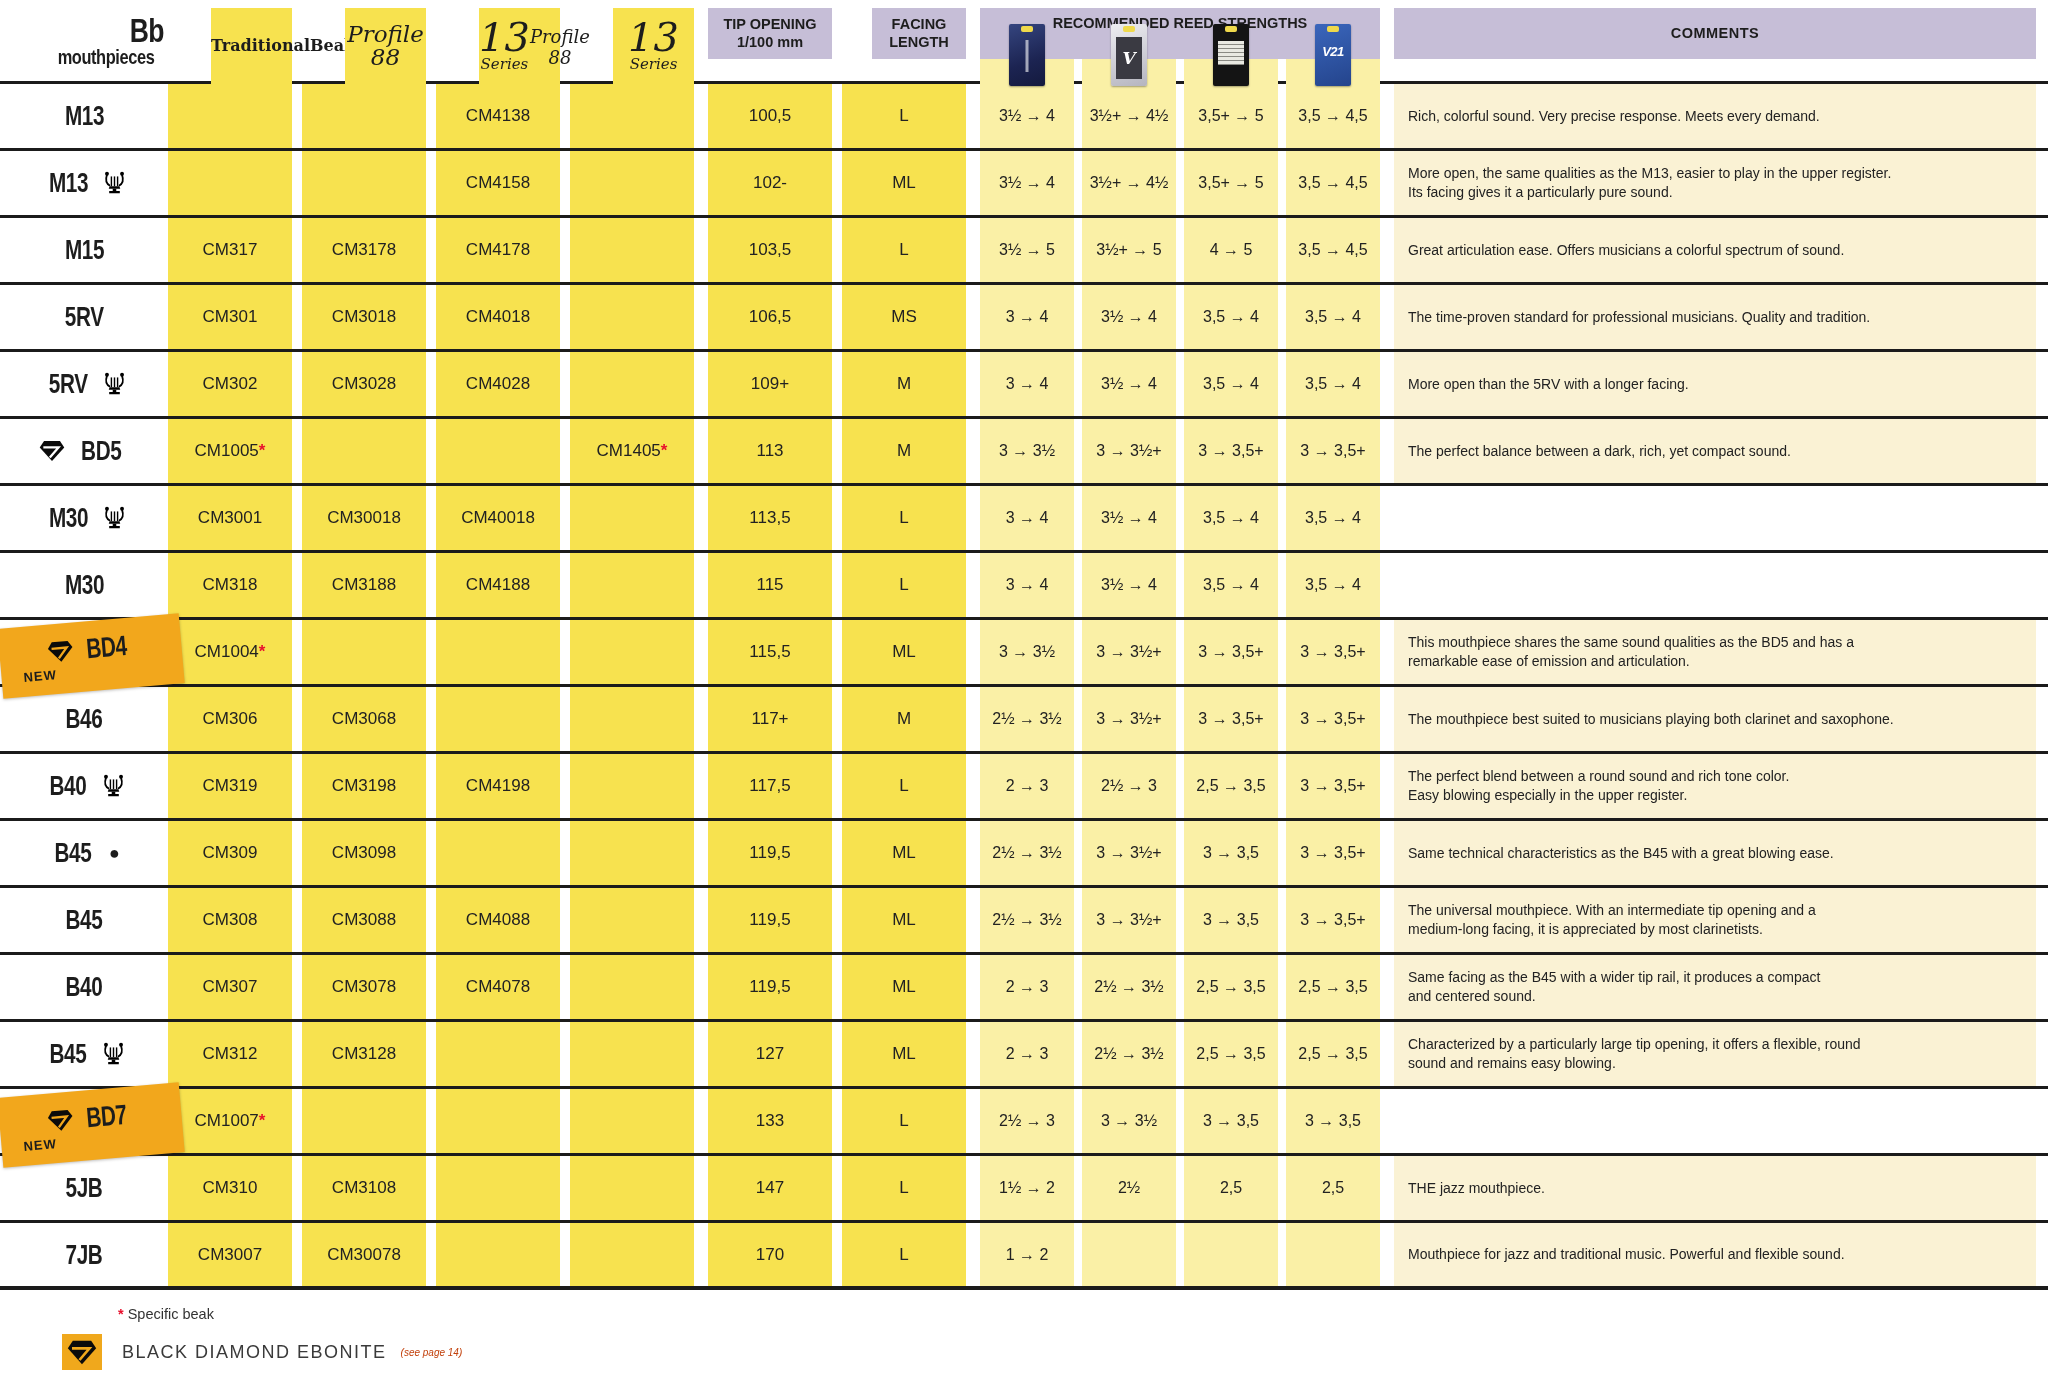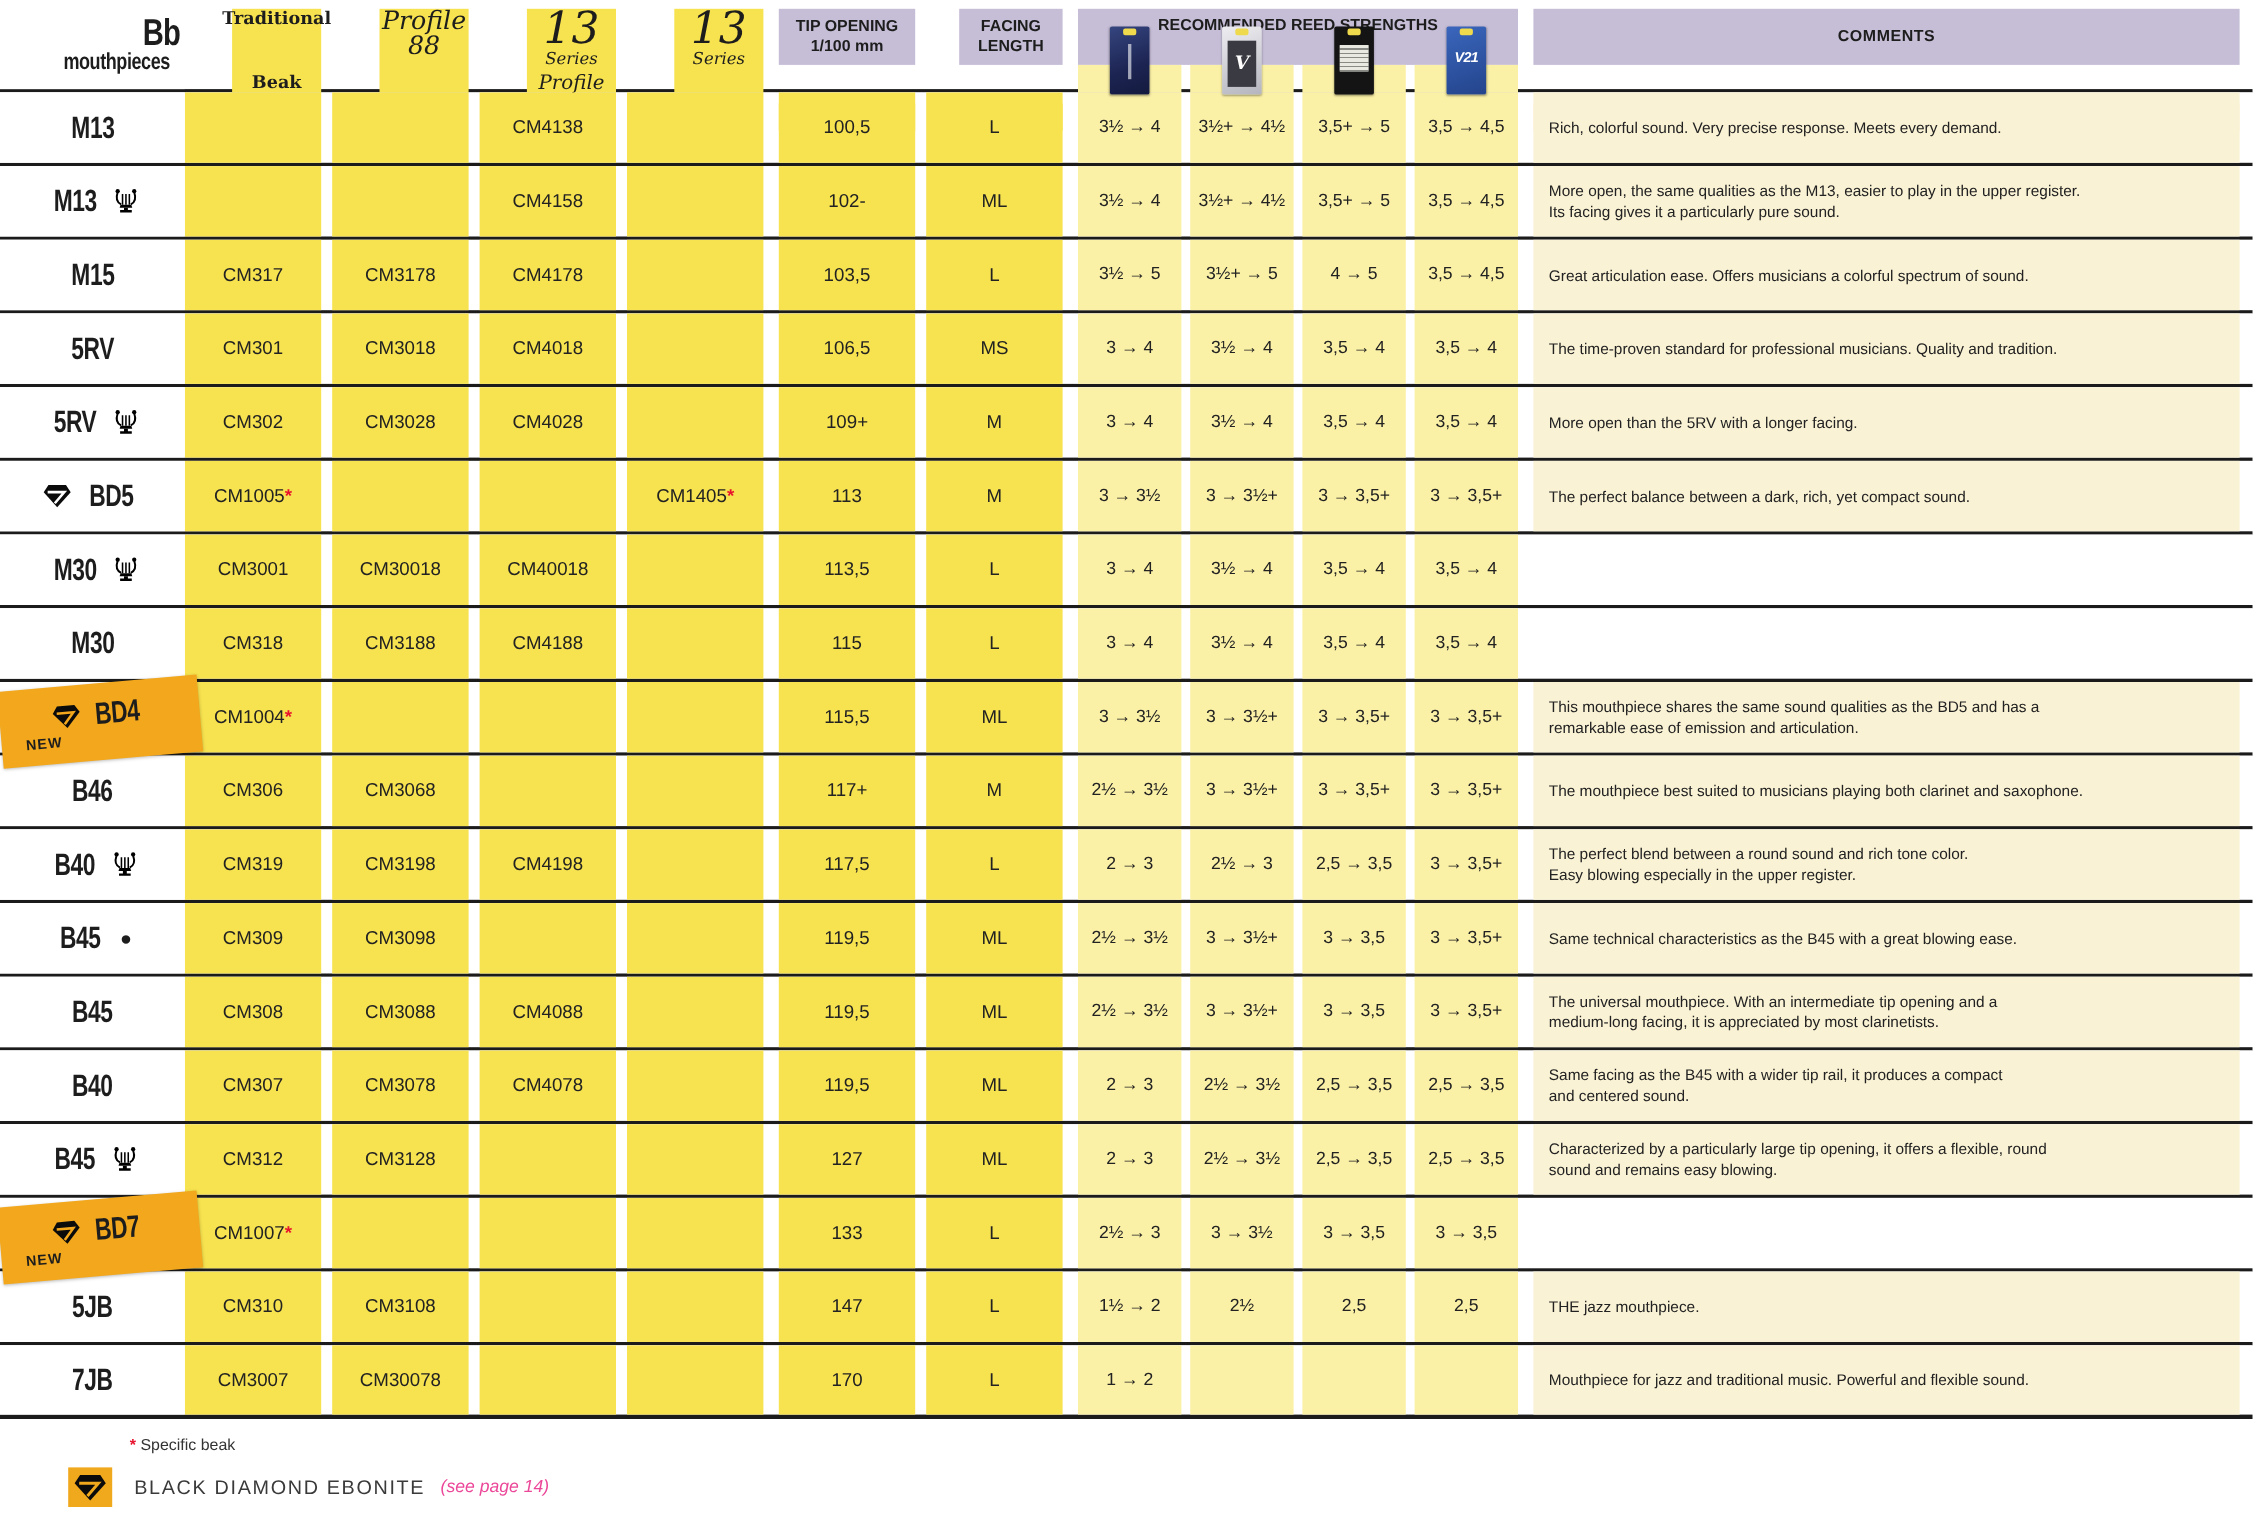--- a/index.html
+++ b/index.html
@@ -15,21 +15,21 @@
   *{box-sizing:border-box;margin:0;padding:0;}
   body{margin:0;background:#fff;font-family:"Liberation Sans",sans-serif;color:var(--ink);}
   .page{width:2048px;height:1384px;background:#fff;position:relative;overflow:hidden;}
 
   
   .header{display:flex;height:84px;border-bottom:3px solid var(--line);background:#fff;}
   .h-model{width:168px;display:flex;flex-direction:column;align-items:flex-end;justify-content:center;background:#fff;}
   .t-bb{font-weight:bold;font-size:34px;letter-spacing:-1px;display:inline-block;transform:scaleX(.78);line-height:.95;}
   .t-mp{font-weight:bold;font-size:21px;letter-spacing:-.5px;display:inline-block;transform:scaleX(.78);line-height:1;}
   .h-prod{width:124px;margin-right:10px;padding-top:8px;}
-  .h-prod .fill{height:76px;background:var(--yellow);display:flex;flex-direction:column;align-items:center;justify-content:space-between;text-align:center;margin-left:43px;}
+  .h-prod .fill{height:76px;background:var(--yellow);display:flex;flex-direction:row;align-items:center;justify-content:space-between;text-align:center;margin-left:43px;}
   .h-prod.mr14{margin-right:14px;}
   .serifb{font-family:"DejaVu Serif",serif;font-weight:bold;font-size:16px;line-height:1.1;}
   .script{font-family:"DejaVu Serif",serif;font-style:italic;font-size:23px;line-height:1;}
   .big13{font-family:"DejaVu Serif",serif;font-style:italic;font-size:40px;line-height:.9;}
   .ser-sm{font-family:"DejaVu Serif",serif;font-style:italic;font-size:15px;}
   .sub88{font-family:"DejaVu Serif",serif;font-style:italic;font-size:18px;margin-top:2px;}
   .h-block{width:124px;margin-right:10px;padding-top:8px;}
   .h-block.mr14{margin-right:14px;padding-left:30px;}
   .h-lav{height:51px;background:var(--lav);display:flex;flex-direction:column;align-items:center;justify-content:center;text-align:center;font-weight:bold;font-size:14.5px;line-height:1.2;}
   .h-sub{height:25px;background:var(--yellow);display:flex;align-items:center;justify-content:center;font-weight:bold;font-size:13px;margin-top:35px;}
@@ -75,21 +75,21 @@
   .new-label{font-weight:bold;font-size:13px;letter-spacing:1px;align-self:flex-start;margin-left:22px;margin-top:-1px;}
 
   svg.gem,svg.lyre{flex:0 0 auto;}
 
   
   .footer{padding-top:16px;}
   .f-line1{margin-left:118px;font-size:14.5px;color:#333;}
   .f-line2{margin-top:12px;margin-left:62px;display:flex;align-items:center;}
   .bd-box{width:40px;height:36px;background:#F0A81C;display:flex;align-items:center;justify-content:center;margin-right:20px;}
   .bd-label{font-size:18px;letter-spacing:1.5px;color:#3a3a3a;}
-  .bd-see{font-style:italic;font-size:16px;color:#ec4899;margin-left:14px;}
+  .bd-see{font-style:italic;font-size:10px;color:#c2410c;margin-left:14px;}
 </style>
 </head>
 <body>
 
 <div class="page">
 
   <div class="header">
     <div class="h-model">
       <span class="t-bb">Bb</span>
       <span class="t-mp">mouthpieces</span>

